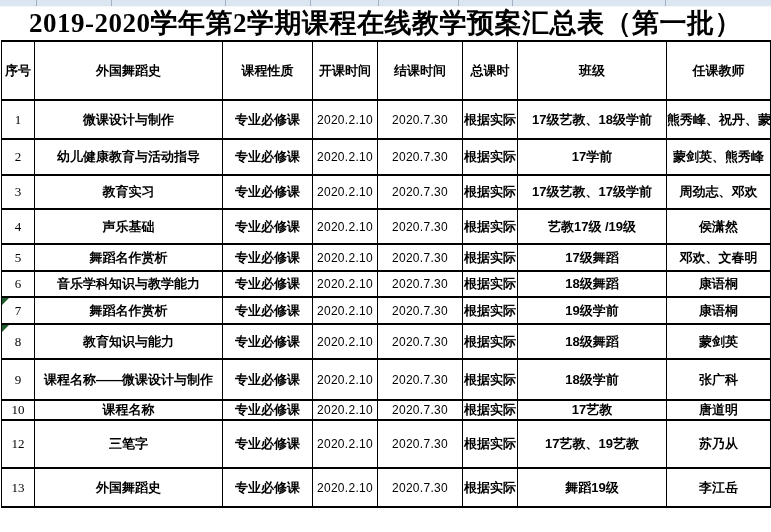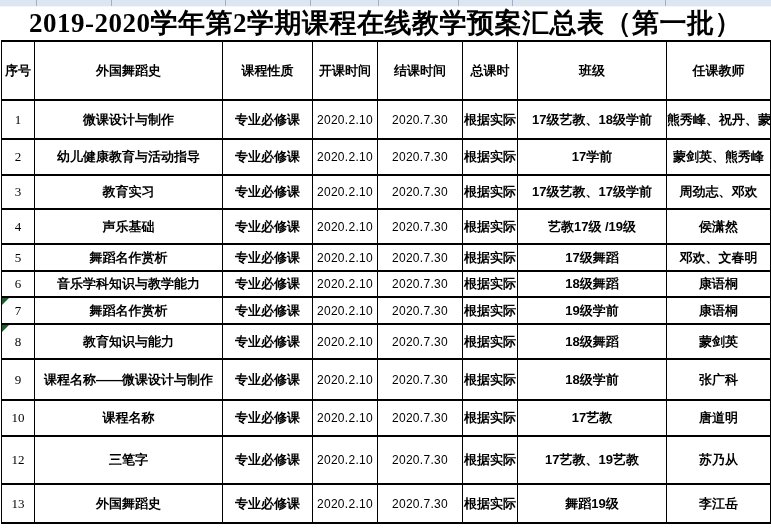--- a/index.html
+++ b/index.html
@@ -163,21 +163,21 @@
         <tr style="height: 41px;">
           <td class="c0">9</td>
           <td class="c1">课程名称——微课设计与制作</td>
           <td class="c2">专业必修课</td>
           <td class="c3">2020.2.10</td>
           <td class="c4">2020.7.30</td>
           <td class="c5">根据实际</td>
           <td class="c6">18级学前</td>
           <td class="c7">张广科</td>
         </tr>
-        <tr style="height: 36px;">
+        <tr style="height: 20px;">
           <td class="c0">10</td>
           <td class="c1">课程名称</td>
           <td class="c2">专业必修课</td>
           <td class="c3">2020.2.10</td>
           <td class="c4">2020.7.30</td>
           <td class="c5">根据实际</td>
           <td class="c6">17艺教</td>
           <td class="c7">唐道明</td>
         </tr>
         <tr style="height: 48px;">

